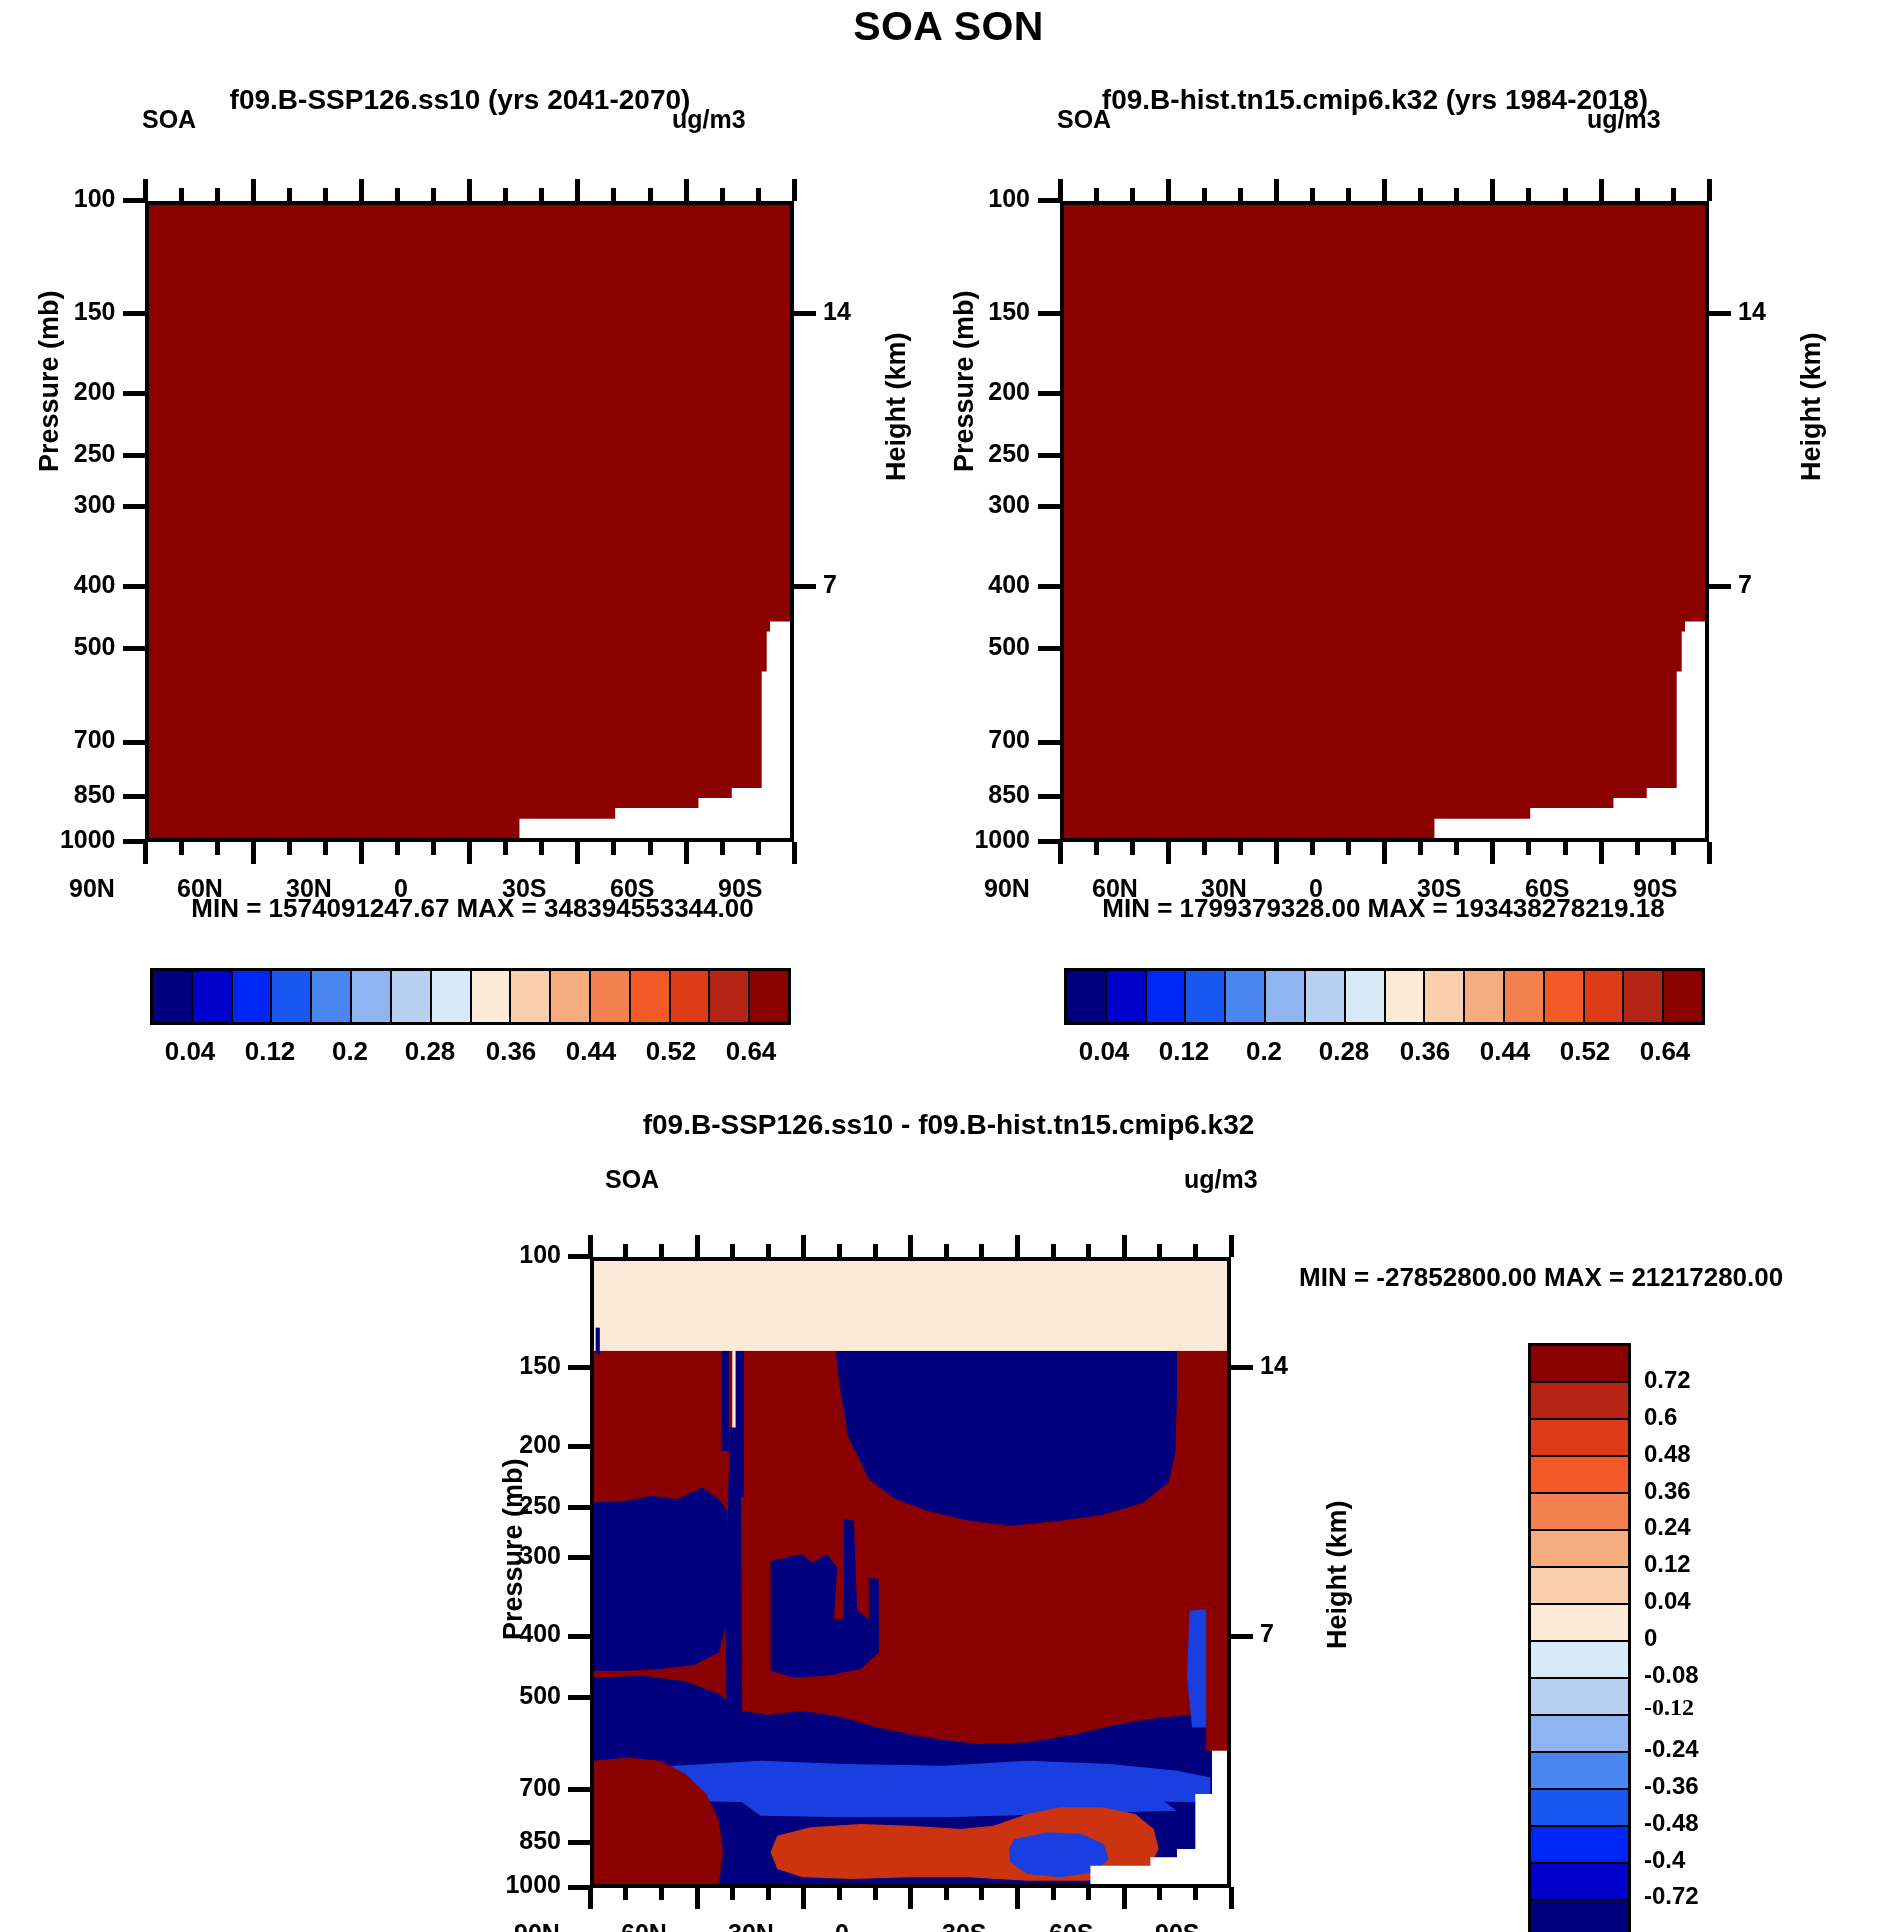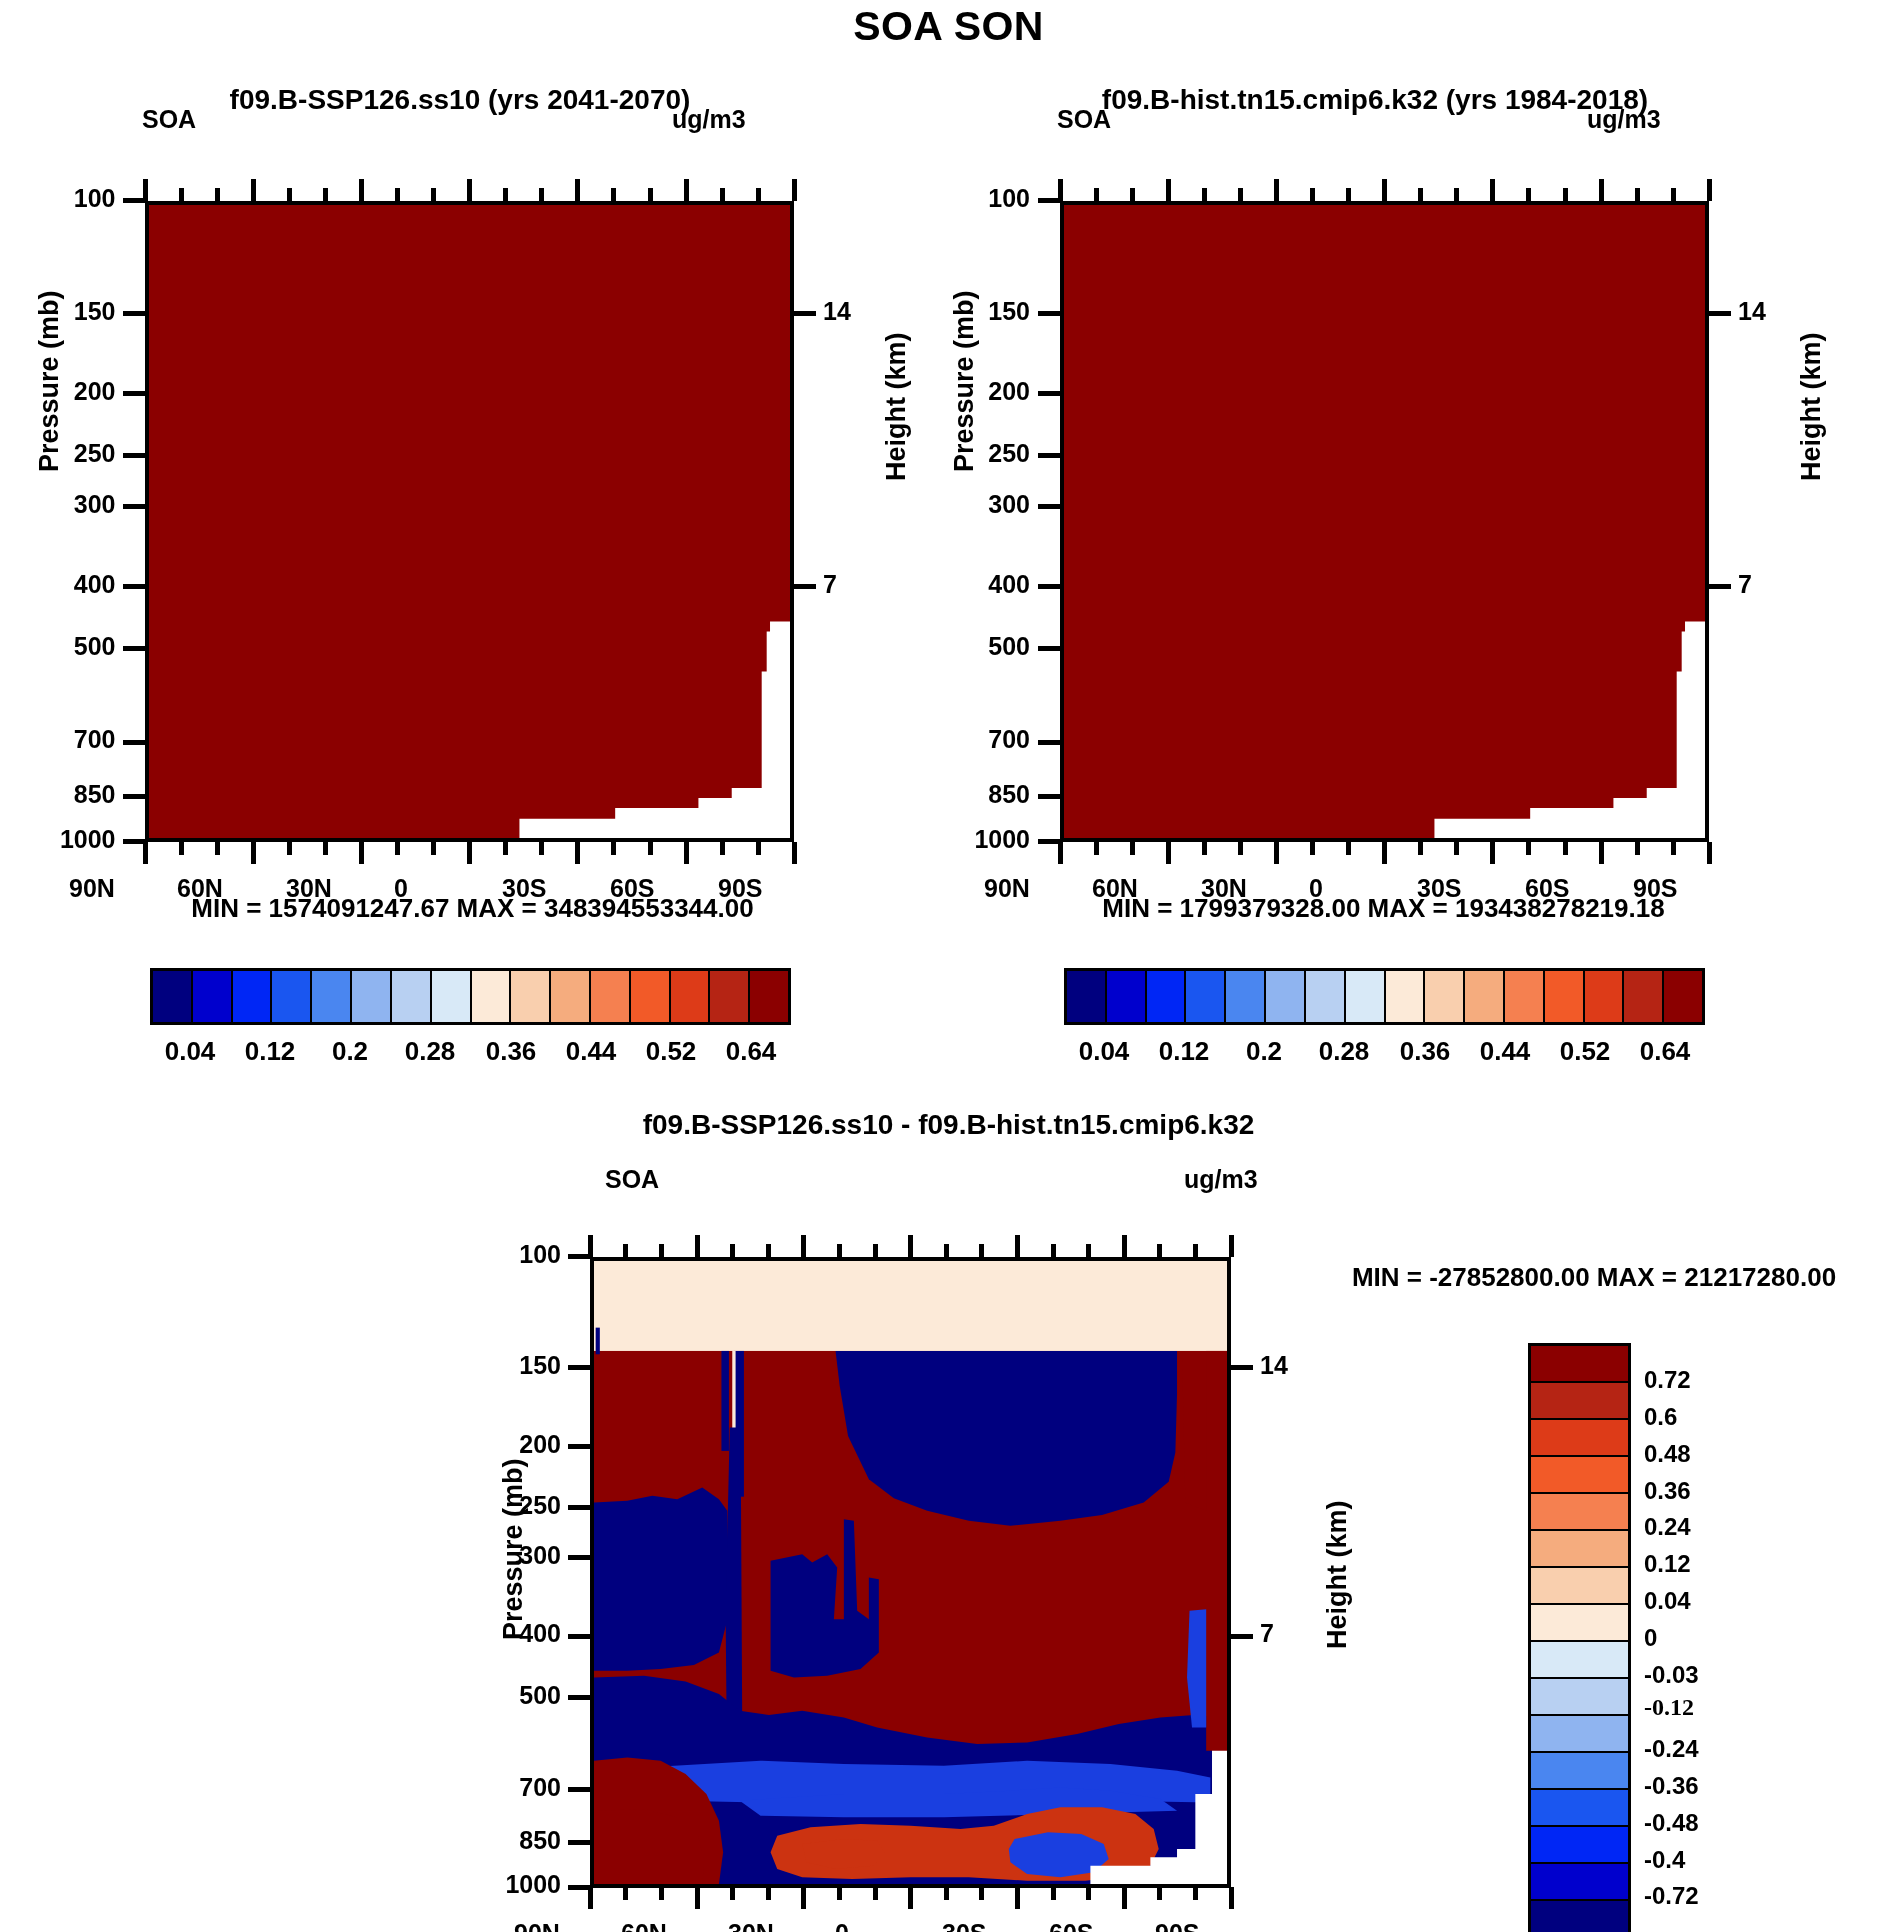--- a/index.html
+++ b/index.html
@@ -217,21 +217,21 @@
     <path d="M760,748 L596,748 L596,726 L668,726 L668,716 L700,716 L700,706 L722,706
              L722,640 L760,640 Z" fill="#ffffff"></path>
     <path d="M760,560 L742,560 L742,748 L760,748 Z" fill="#ffffff"></path>
 
     <rect x="735" y="108" width="25" height="480" fill="#8b0000"></rect>
     <path d="M715,420 L735,418 L735,560 L718,560 L712,500 Z" fill="#1a3fe0"></path>
     <path d="M706,108 L735,108 L735,300 L710,290 Z" fill="#8b0000"></path>
   </svg>
 </div>
 
-<div class="abs minmax" style="top:1262px;left:1299px;width:590px;text-align:center;">MIN = -27852800.00   MAX = 21217280.00</div>
+<div class="abs minmax" style="top:1262px;left:1299px;width:590px;text-align:left;">MIN = -27852800.00   MAX = 21217280.00</div>
 
 <div class="vlegend" id="vlegend" style="left:1528px;top:1343px;width:103px;height:590px;max-height:590px;">
     <div style="background: rgb(139, 0, 0); height: 37px;"></div>
     <div style="background: rgb(181, 36, 20); height: 37px;"></div>
     <div style="background: rgb(221, 59, 24); height: 37px;"></div>
     <div style="background: rgb(242, 90, 40); height: 37px;"></div>
     <div style="background: rgb(245, 128, 80); height: 37px;"></div>
     <div style="background: rgb(245, 172, 126); height: 37px;"></div>
     <div style="background: rgb(249, 207, 174); height: 37px;"></div>
     <div style="background: rgb(252, 234, 216); height: 37px;"></div>
@@ -246,21 +246,21 @@
   </div>
 <div class="vlegend-labels" id="vlegend-labels" style="left:1644px;top:1343px;width:169px;height:590px;">
     <span style="top: 37px; left: 0px;">0.72</span>
     <span style="top: 74px; left: 0px;">0.6</span>
     <span style="top: 111px; left: 0px;">0.48</span>
     <span style="top: 148px; left: 0px;">0.36</span>
     <span style="top: 184px; left: 0px;">0.24</span>
     <span style="top: 221px; left: 0px;">0.12</span>
     <span style="top: 258px; left: 0px;">0.04</span>
     <span style="top: 295px; left: 0px;">0</span>
-    <span style="top: 332px; left: 0px;">-0.03</span>
+    <span style="top: 332px; left: 0px;">-0.08</span>
     <span style="top: 364px; left: 0px; font-family: Liberation Serif, serif;">-0.12</span>
     <span style="top: 406px; left: 0px;">-0.24</span>
     <span style="top: 443px; left: 0px;">-0.36</span>
     <span style="top: 480px; left: 0px;">-0.48</span>
     <span style="top: 517px; left: 0px;">-0.4</span>
     <span style="top: 553px; left: 0px;">-0.72</span>
   </div>
 
 <div class="abs tick" style="left:123px;top:198px;width:22px;height:5px;background:#000;"></div>
 <div class="abs ylab" style="left:-2.5px;top:184px;width:118px;">100</div>

